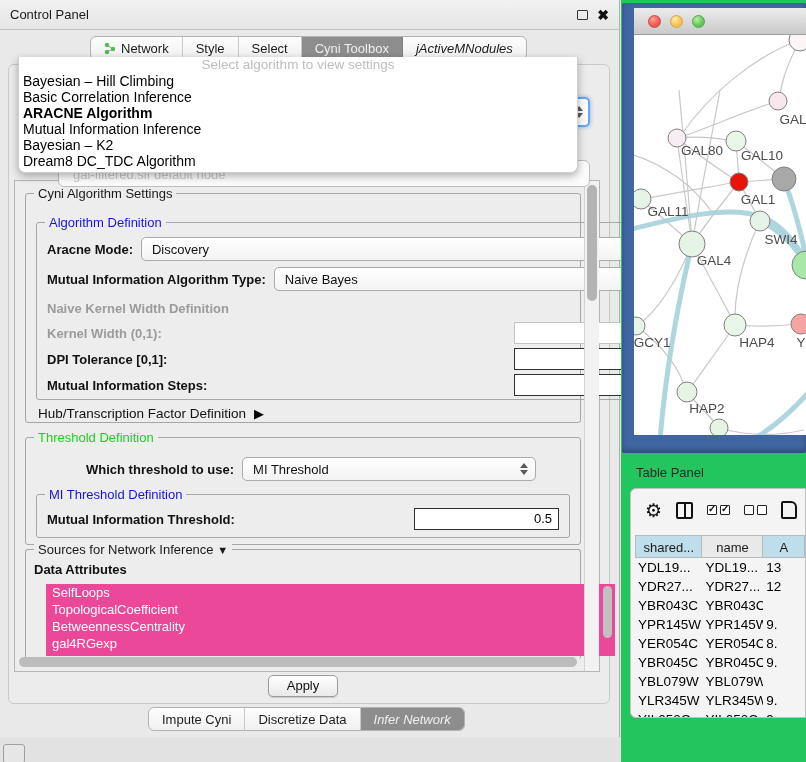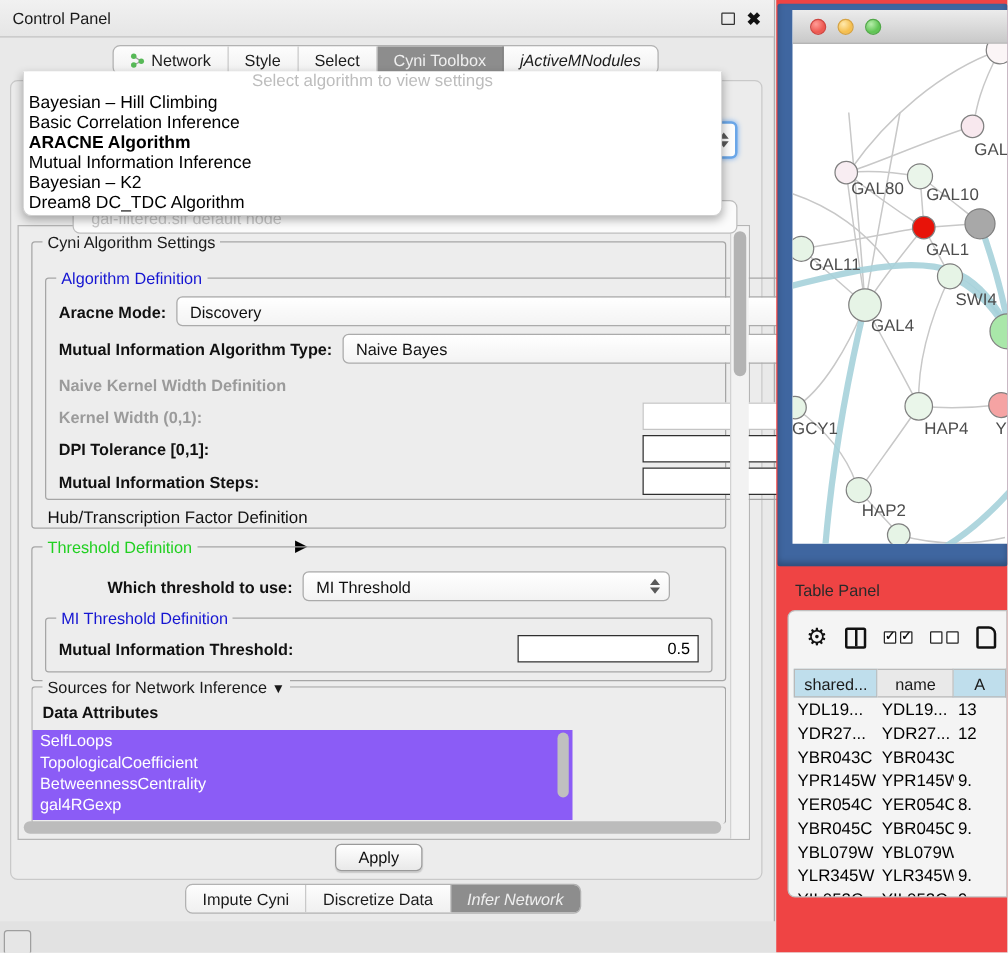--- a/index.html
+++ b/index.html
@@ -51,34 +51,34 @@
 
   .combo { flex:1; margin-left:8px; height:24px; border:1px solid #ababab; border-radius:5px; background:linear-gradient(#ffffff,#f3f3f3); display:flex; align-items:center; padding-left:10px; font-size:13px; color:#111; position:relative; }
   .stepper { position:absolute; right:4px; top:3px; bottom:3px; width:14px; display:flex; flex-direction:column; align-items:center; justify-content:center; gap:2px; }
   .tri-up { width:0; height:0; border-left:4px solid transparent; border-right:4px solid transparent; border-bottom:5px solid #5a5a5a; }
   .tri-dn { width:0; height:0; border-left:4px solid transparent; border-right:4px solid transparent; border-top:5px solid #5a5a5a; }
 
   .tfield { margin-left:auto; width:145px; height:22px; border:1px solid #2f2f2f; background:#fff; text-align:right; padding:0 6px; font-size:13px; line-height:20px; color:#000; }
   .tfield.disabled { border:1px solid #c4c4c4; color:#b0b0b0; }
   .chk { margin-left:auto; width:13px; height:13px; border:1px solid #cdcdcd; border-radius:3px; background:#f6f6f6; }
 
-  .hub-row { position:absolute; left:12px; display:flex; align-items:flex-end; gap:8px; font-size:13.5px; color:#111;flex-direction:column; }
+  .hub-row { position:absolute; left:12px; display:flex; align-items:flex-end; gap:8px; font-size:13.5px; color:#111; }
   .arrow-right { font-size:13px; color:#000; }
 
   .attr-label { position:absolute; left:8px; font-weight:bold; font-size:13px; color:#111; }
-  .attr-list { position:absolute; left:0; width:432px; background:#8b5cf6; overflow:hidden; }
+  .attr-list { position:absolute; left:20px; width:569px; background:#ec4899; overflow:hidden; }
   .attr-item { color:#fff; font-size:13px; height:17px; line-height:17px; padding-left:6px; white-space:nowrap; }
   .list-scroll { position:absolute; top:2px; right:3px; width:9px; height:52px; border-radius:5px; background:#c0c0c0; }
 
   .apply-btn { position:absolute; left:268px; top:675px; width:70px; height:22px; border:1px solid #9a9a9a; border-radius:5px; background:linear-gradient(#ffffff,#e9e9e9); font-size:13px; color:#111; text-align:center; line-height:20px; box-shadow:0 1px 1px rgba(0,0,0,.15); }
 
   .mini-dock-icon { position:absolute; left:3px; top:744px; width:22px; height:20px; border:1px solid #9f9f9f; border-radius:3px; background:#e6e6e6; }
 
   
-  .right-area { position:absolute; left:621px; top:0; width:185px; height:762px; background:#ef4444; }
+  .right-area { position:absolute; left:621px; top:0; width:185px; height:762px; background:#22c55e; }
 
   .net-window { position:absolute; left:1px; top:3px; width:184px; height:450px; background:#3f66a0; border-radius:2px; box-shadow:inset 0 -3px 5px rgba(0,0,0,.25); }
   .net-inner { position:absolute; left:12px; top:5px; right:0; bottom:18px; background:#fff; overflow:hidden; }
   .net-titlebar { position:absolute; left:0; top:0; right:0; height:27px; background:linear-gradient(#ececec,#c9c9c9); border-bottom:1px solid #9d9d9d; display:flex; align-items:center; gap:9px; padding-left:14px; }
   .light { width:13px; height:13px; border-radius:50%; }
   .light.red { background:radial-gradient(circle at 35% 30%, #ff9d97, #ee5a52 60%); border:1px solid #ce4641; }
   .light.yellow { background:radial-gradient(circle at 35% 30%, #ffe9ad, #f5bf4f 60%); border:1px solid #d6a343; }
   .light.green { background:radial-gradient(circle at 35% 30%, #b7eeab, #61c555 60%); border:1px solid #52a849; }
   .net-canvas { position:absolute; left:0; top:27px; right:0; bottom:0; }
   .net-canvas svg { display:block; }

